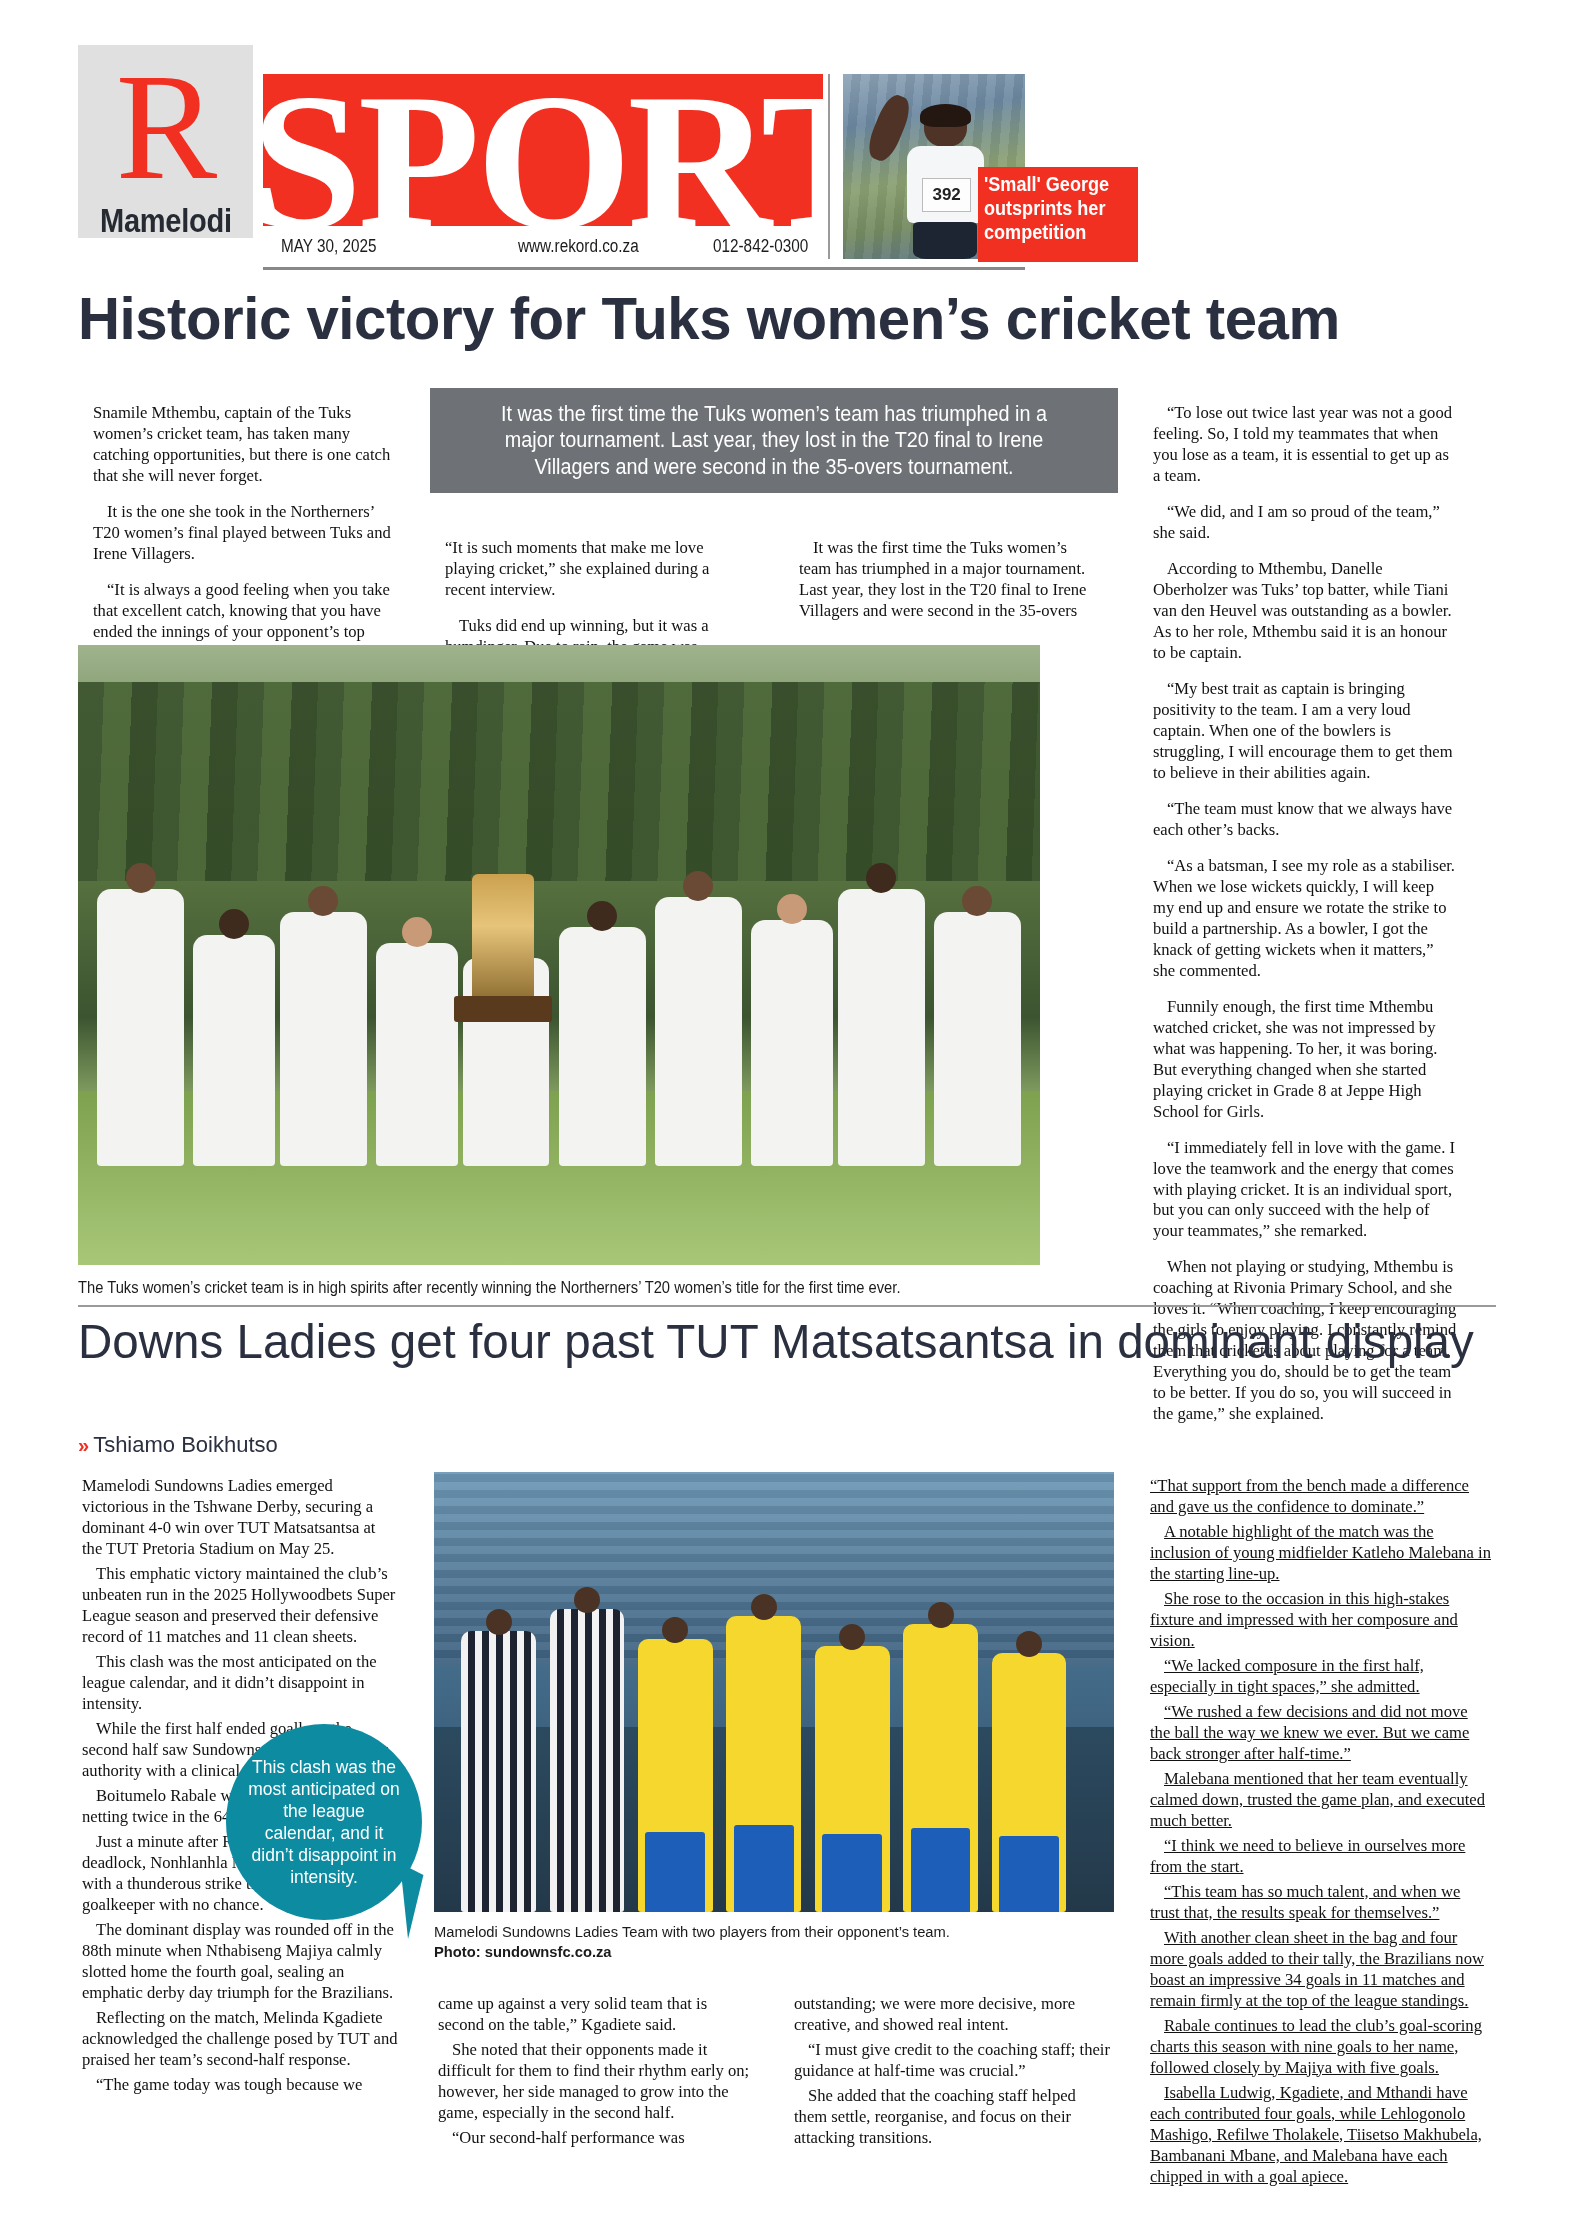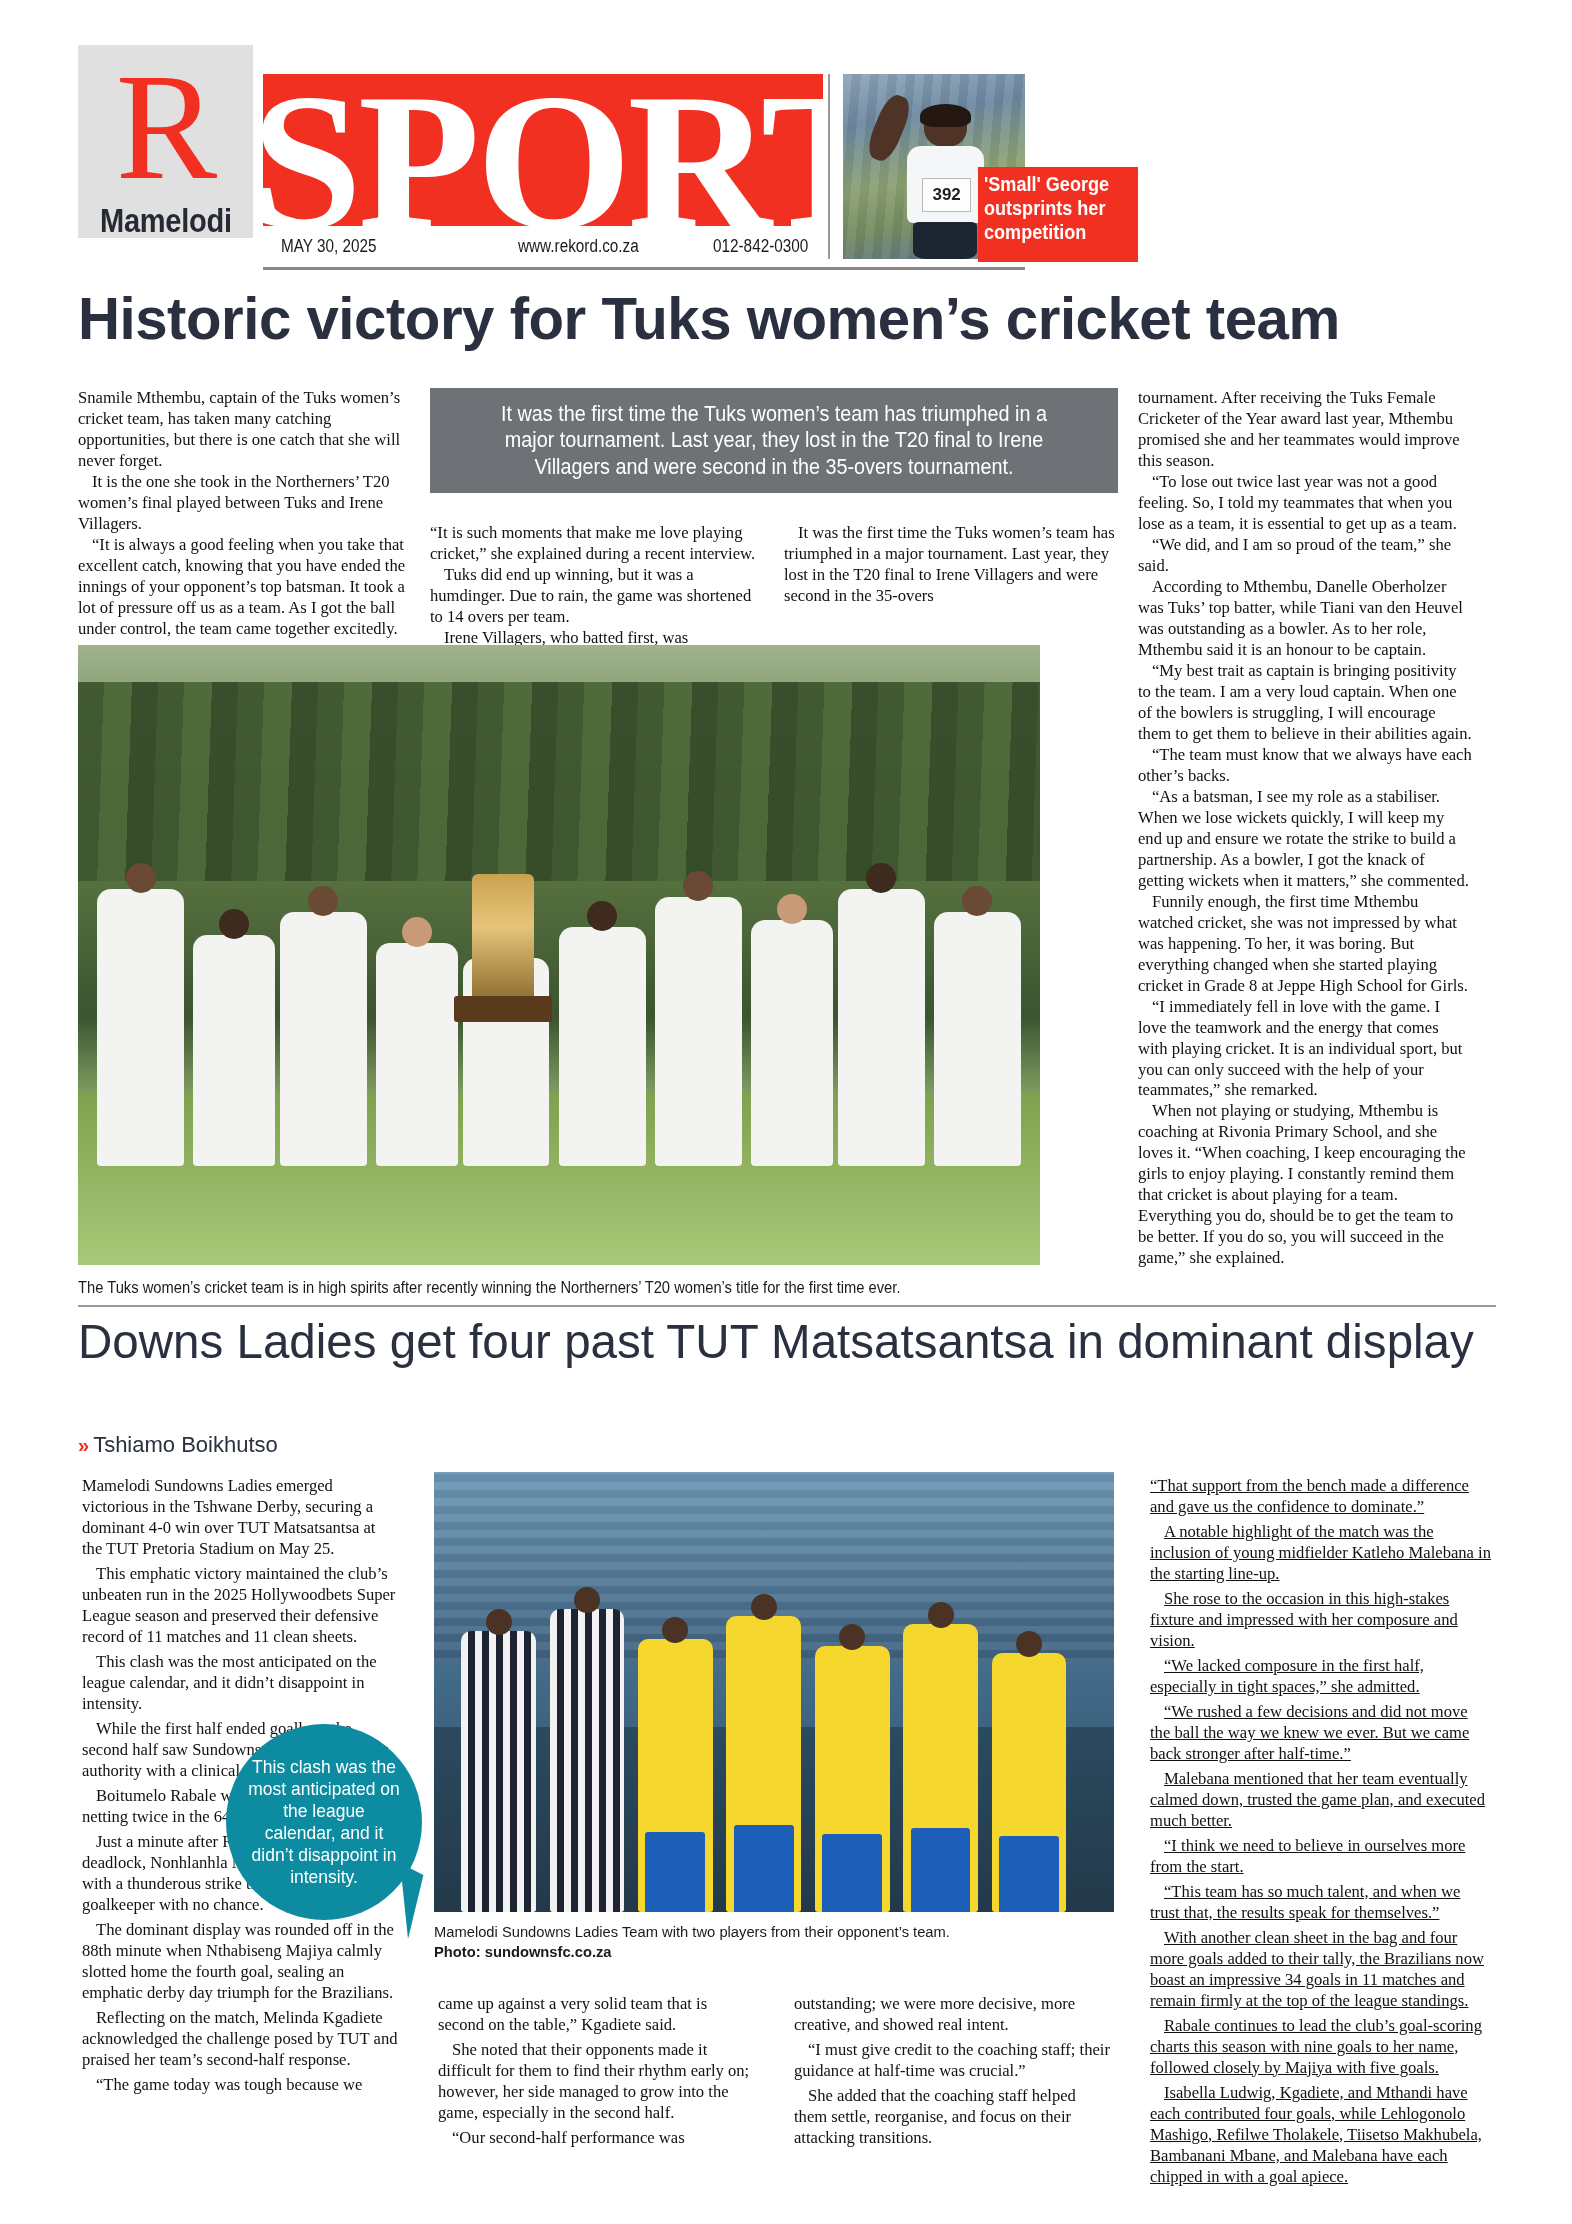--- a/index.html
+++ b/index.html
@@ -166,21 +166,21 @@
   }
 
   
   .a1 { position:absolute; left:78px; top:388px; width:1418px; }
   .a1col {
     position:absolute; top:0;
     font-family:"Liberation Serif", serif;
     font-size: 16.6px; line-height: 1.265;
     color:#111; text-align: left;
   }
-  .a1col p { text-indent: 14px; margin:0; }
+  .a1col p { text-indent: 14px; margin:15px; }
   .a1col p.first { text-indent: 0; }
   .a1c1 { left: 0px;    width: 334px; }
   .a1c2 { left: 352px;  width: 334px; top: 135px; }
   .a1c3 { left: 706px;  width: 334px; top: 135px; }
   .a1c4 { left: 1060px; width: 334px; }
 
   .pullbox {
     position:absolute; left: 352px; top: 0px;
     width: 688px; height: 105px;
     background: #6e7277;
@@ -381,21 +381,20 @@
       <p class="first">“It is such moments that make me love playing cricket,” she explained during a recent interview.</p>
       <p>Tuks did end up winning, but it was a humdinger. Due to rain, the game was shortened to 14 overs per team.</p>
       <p>Irene Villagers, who batted first, was</p>
     </div>
 
     <div class="a1col a1c3">
       <p>It was the first time the Tuks women’s team has triumphed in a major tournament. Last year, they lost in the T20 final to Irene Villagers and were second in the 35-overs</p>
     </div>
 
     <div class="a1col a1c4">
-      <p class="first">tournament. After receiving the Tuks Female Cricketer of the Year award last year, Mthembu promised she and her teammates would improve this season.</p>
       <p>“To lose out twice last year was not a good feeling. So, I told my teammates that when you lose as a team, it is essential to get up as a team.</p>
       <p>“We did, and I am so proud of the team,” she said.</p>
       <p>According to Mthembu, Danelle Oberholzer was Tuks’ top batter, while Tiani van den Heuvel was outstanding as a bowler. As to her role, Mthembu said it is an honour to be captain.</p>
       <p>“My best trait as captain is bringing positivity to the team. I am a very loud captain. When one of the bowlers is struggling, I will encourage them to get them to believe in their abilities again.</p>
       <p>“The team must know that we always have each other’s backs.</p>
       <p>“As a batsman, I see my role as a stabiliser. When we lose wickets quickly, I will keep my end up and ensure we rotate the strike to build a partnership. As a bowler, I got the knack of getting wickets when it matters,” she commented.</p>
       <p>Funnily enough, the first time Mthembu watched cricket, she was not impressed by what was happening. To her, it was boring. But everything changed when she started playing cricket in Grade 8 at Jeppe High School for Girls.</p>
       <p>“I immediately fell in love with the game. I love the teamwork and the energy that comes with playing cricket. It is an individual sport, but you can only succeed with the help of your teammates,” she remarked.</p>
       <p>When not playing or studying, Mthembu is coaching at Rivonia Primary School, and she loves it. “When coaching, I keep encouraging the girls to enjoy playing. I constantly remind them that cricket is about playing for a team. Everything you do, should be to get the team to be better. If you do so, you will succeed in the game,” she explained.</p>
     </div>

